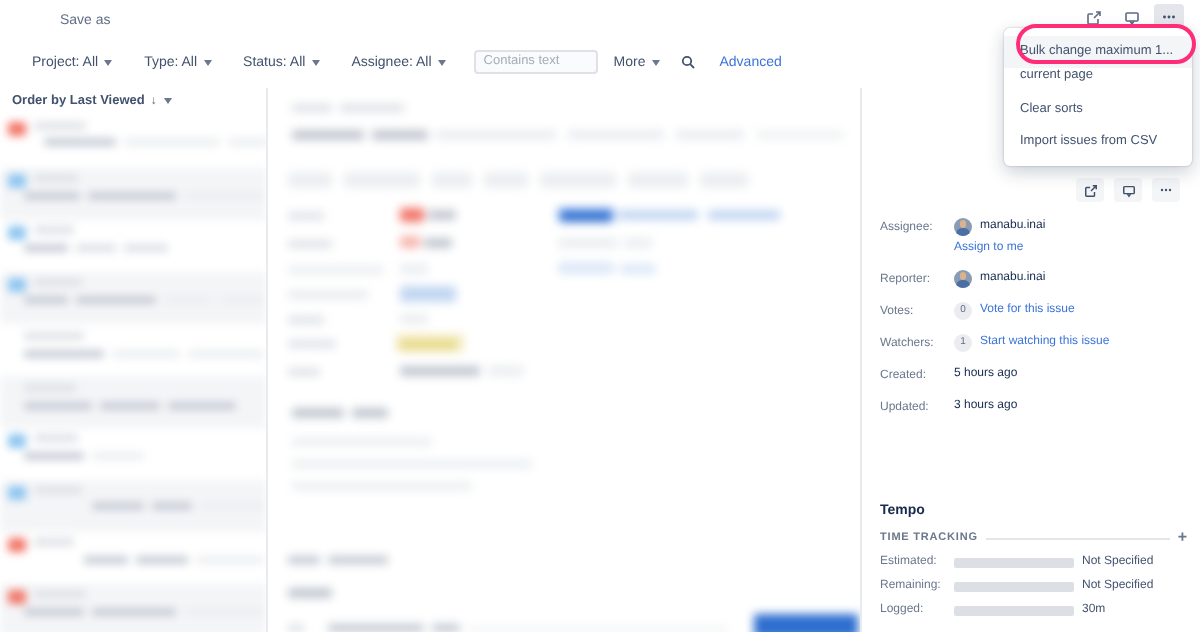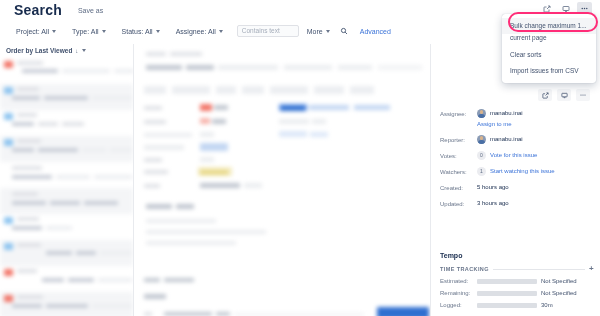--- a/index.html
+++ b/index.html
@@ -379,21 +379,20 @@
     border-radius: 11px;
     z-index: 60;
     pointer-events: none;
     box-sizing: border-box;
   }
 </style>
 </head>
 <body>
 
 <div class="page-header">
-  <span class="page-title">Search</span>
   <span class="save-as">Save as</span>
 </div>
 
 <div class="header-actions">
   <span class="hicon">
     <svg width="8" height="8" viewBox="0 0 16 16" fill="none" stroke="currentColor" stroke-width="1.6">
       <path d="M10 2h4v4M14 2L8 8"></path>
         <path d="M12 9v4a1 1 0 0 1-1 1H3a1 1 0 0 1-1-1V5a1 1 0 0 1 1-1h4"></path>
     </svg>
   </span>

